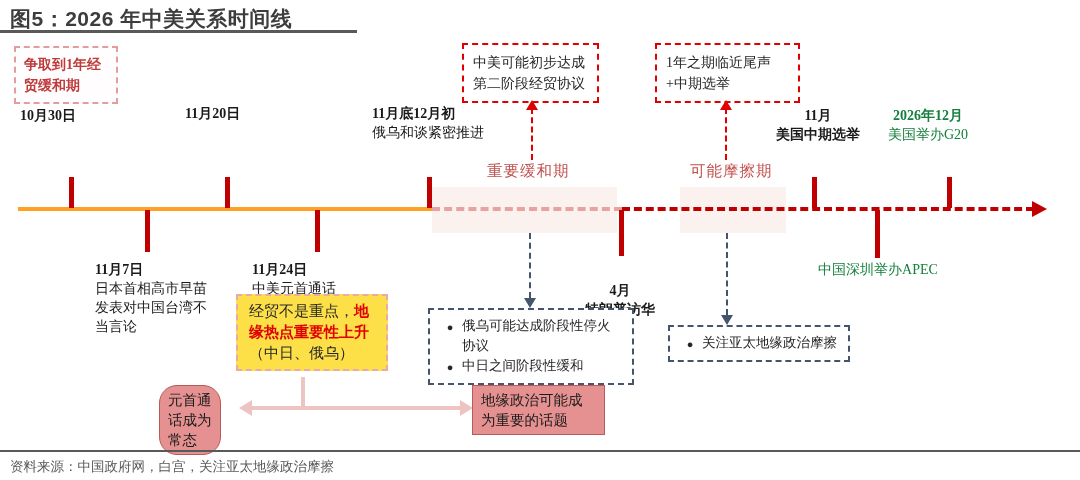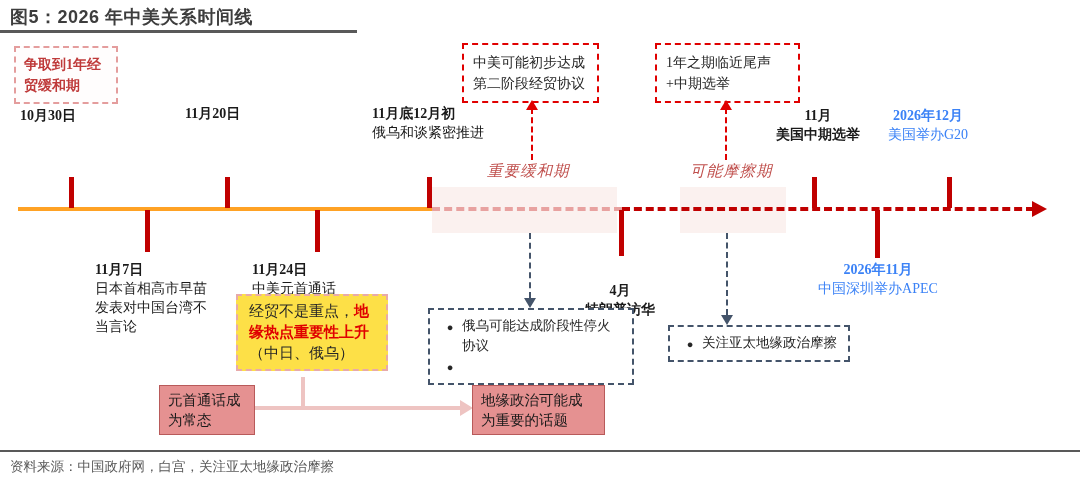--- a/index.html
+++ b/index.html
@@ -8,21 +8,21 @@
     position: relative; width: 1080px; height: 480px;
     background: #ffffff; overflow: hidden;
     font-family: "Liberation Serif", "DejaVu Serif", serif;
     color: #1a1a1a;
   }
   .abs { position: absolute; }
 
   
   .title {
     left: 10px; top: 5px; font-family: "Liberation Sans", "DejaVu Sans", sans-serif;
-    font-weight: bold; font-size: 18px; color: #3d3d3d; letter-spacing: .5px;
+    font-weight: bold; font-size: 21px; color: #3d3d3d; letter-spacing: .5px;
   }
   .title-underline { left: 0; top: 30px; width: 357px; height: 0; border-top: 3px solid #595959; }
   .footer-divider { left: 0; top: 450px; width: 1080px; height: 0; border-top: 2px solid #595959; }
   .source {
     left: 10px; top: 458px; font-family: "Liberation Sans", "DejaVu Sans", sans-serif;
     font-size: 13.5px; color: #595959;
   }
 
   
   .hl-rect { background: #fbf1ef; top: 187px; height: 46px; }
@@ -34,24 +34,24 @@
     border-left: 15px solid #c00000; border-top: 8px solid transparent; border-bottom: 8px solid transparent;
   }
   .tick { width: 5px; background: #c00000; }
   .tick.up { top: 177px; height: 31px; }
   .tick.down { top: 210px; height: 42px; }
 
   
   .event { line-height: 19px; font-size: 14px; }
   .event .date { font-weight: bold; }
   .event.center { text-align: center; }
-  .event.red { color: #3b82f6; }
+  .event.red { color: #15803d; }
   .event .bold { font-weight: bold; }
 
-  .phase-label { font-size: 15.5px; color: #c0504d; letter-spacing: 1px; font-style: italic; }
+  .phase-label { font-size: 15.5px; color: #c0504d; letter-spacing: 1px; }
 
   
   .box-red-dashed {
     border: 2.5px dashed #e00000; padding: 7px 9px;
     font-size: 14px; line-height: 21px; color: #262626; background: #ffffff;
   }
   .box-tl {
     left: 14px; top: 46px; width: 104px;
     border: 2px dashed #e49d9d; padding: 6px 8px;
     font-size: 14px; line-height: 21px; font-weight: bold; color: #bf3a3a; background: #fffdfd;
@@ -149,21 +149,20 @@
   </div>
   <div class="abs event" style="left:252px; top:260px; width:120px;">
     <div class="date">11月24日</div>
     <div>中美元首通话</div>
   </div>
   <div class="abs event center" style="left:558px; top:260px; width:124px;margin-top:21px;">
     <div class="date">4月</div>
     <div class="bold">特朗普访华</div>
   </div>
   <div class="abs event center red" style="left:793px; top:260px; width:170px;">
-    <div class="date">2026年11月</div>
     <div>中国深圳举办APEC</div>
   </div>
 
   <div class="abs phase-label" style="left:487px; top:161px;">重要缓和期</div>
   <div class="abs phase-label" style="left:690px; top:161px;">可能摩擦期</div>
 
   <div class="abs box-tl">争取到1年经贸缓和期</div>
 
   <div class="abs box-red-dashed" style="left:462px; top:43px; width:137px;">中美可能初步达成第二阶段经贸协议</div>
   <div class="abs box-red-dashed" style="left:655px; top:43px; width:145px;">1年之期临近尾声+中期选举</div>
@@ -178,38 +177,39 @@
   <div class="abs v-dash-navy" style="left:726px; top:233px; height:82px;"></div>
   <div class="abs head-down-navy" style="left:721px; top:315px;"></div>
 
   <div class="abs box-navy-dashed" style="left:428px; top:308px; width:206px;">
     <div class="bullet-row">
       <span class="bullet-glyph">●</span>
       <span style="width:158px;">俄乌可能达成阶段性停火协议</span>
     </div>
     <div class="bullet-row">
       <span class="bullet-glyph">●</span>
+      <span style="width:158px;">中日之间阶段性缓和</span>
     </div>
   </div>
   <div class="abs box-navy-dashed" style="left:668px; top:325px; width:182px;">
     <div class="bullet-row">
       <span class="bullet-glyph">●</span>
       <span>关注亚太地缘政治摩擦</span>
     </div>
   </div>
 
   <div class="abs box-pink-dashed">
     <span>经贸不是重点，</span><span class="hot">地缘热点重要性上升</span>
     <div>（中日、俄乌）</div>
   </div>
 
   <div class="abs conn" style="left:301px; top:377px; width:4px; height:33px;"></div>
   <div class="abs conn" style="left:252px; top:406px; width:208px; height:4px;"></div>
   <div class="abs head-left-pink" style="left:239px; top:400px;"></div>
   <div class="abs head-right-pink" style="left:460px; top:400px;"></div>
 
-  <div class="abs box-solid" style="left:159px; top:385px; width:96px;">元首通话成为常态</div>
+  <div class="abs box-solid" style="left:159px; top:385px; width:62px;border-radius:18px;">元首通话成为常态</div>
   <div class="abs box-solid" style="left:472px; top:385px; width:133px;">地缘政治可能成为重要的话题</div>
 
   <div class="abs footer-divider"></div>
   <div class="abs source">资料来源：中国政府网，白宫，关注亚太地缘政治摩擦</div>
 
 </div>
 
 </body></html>

